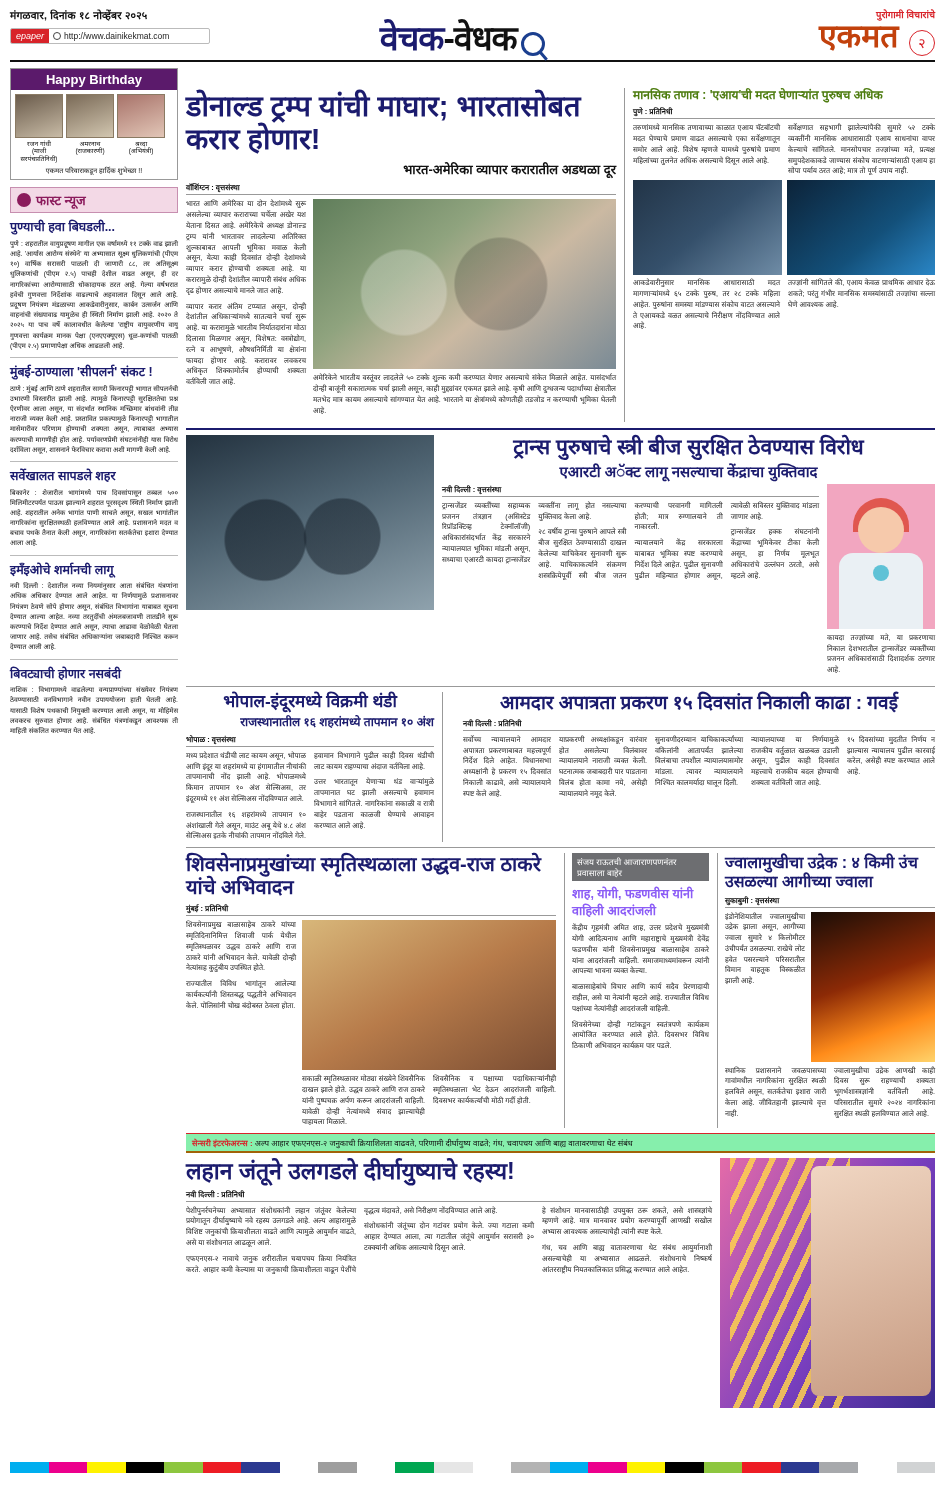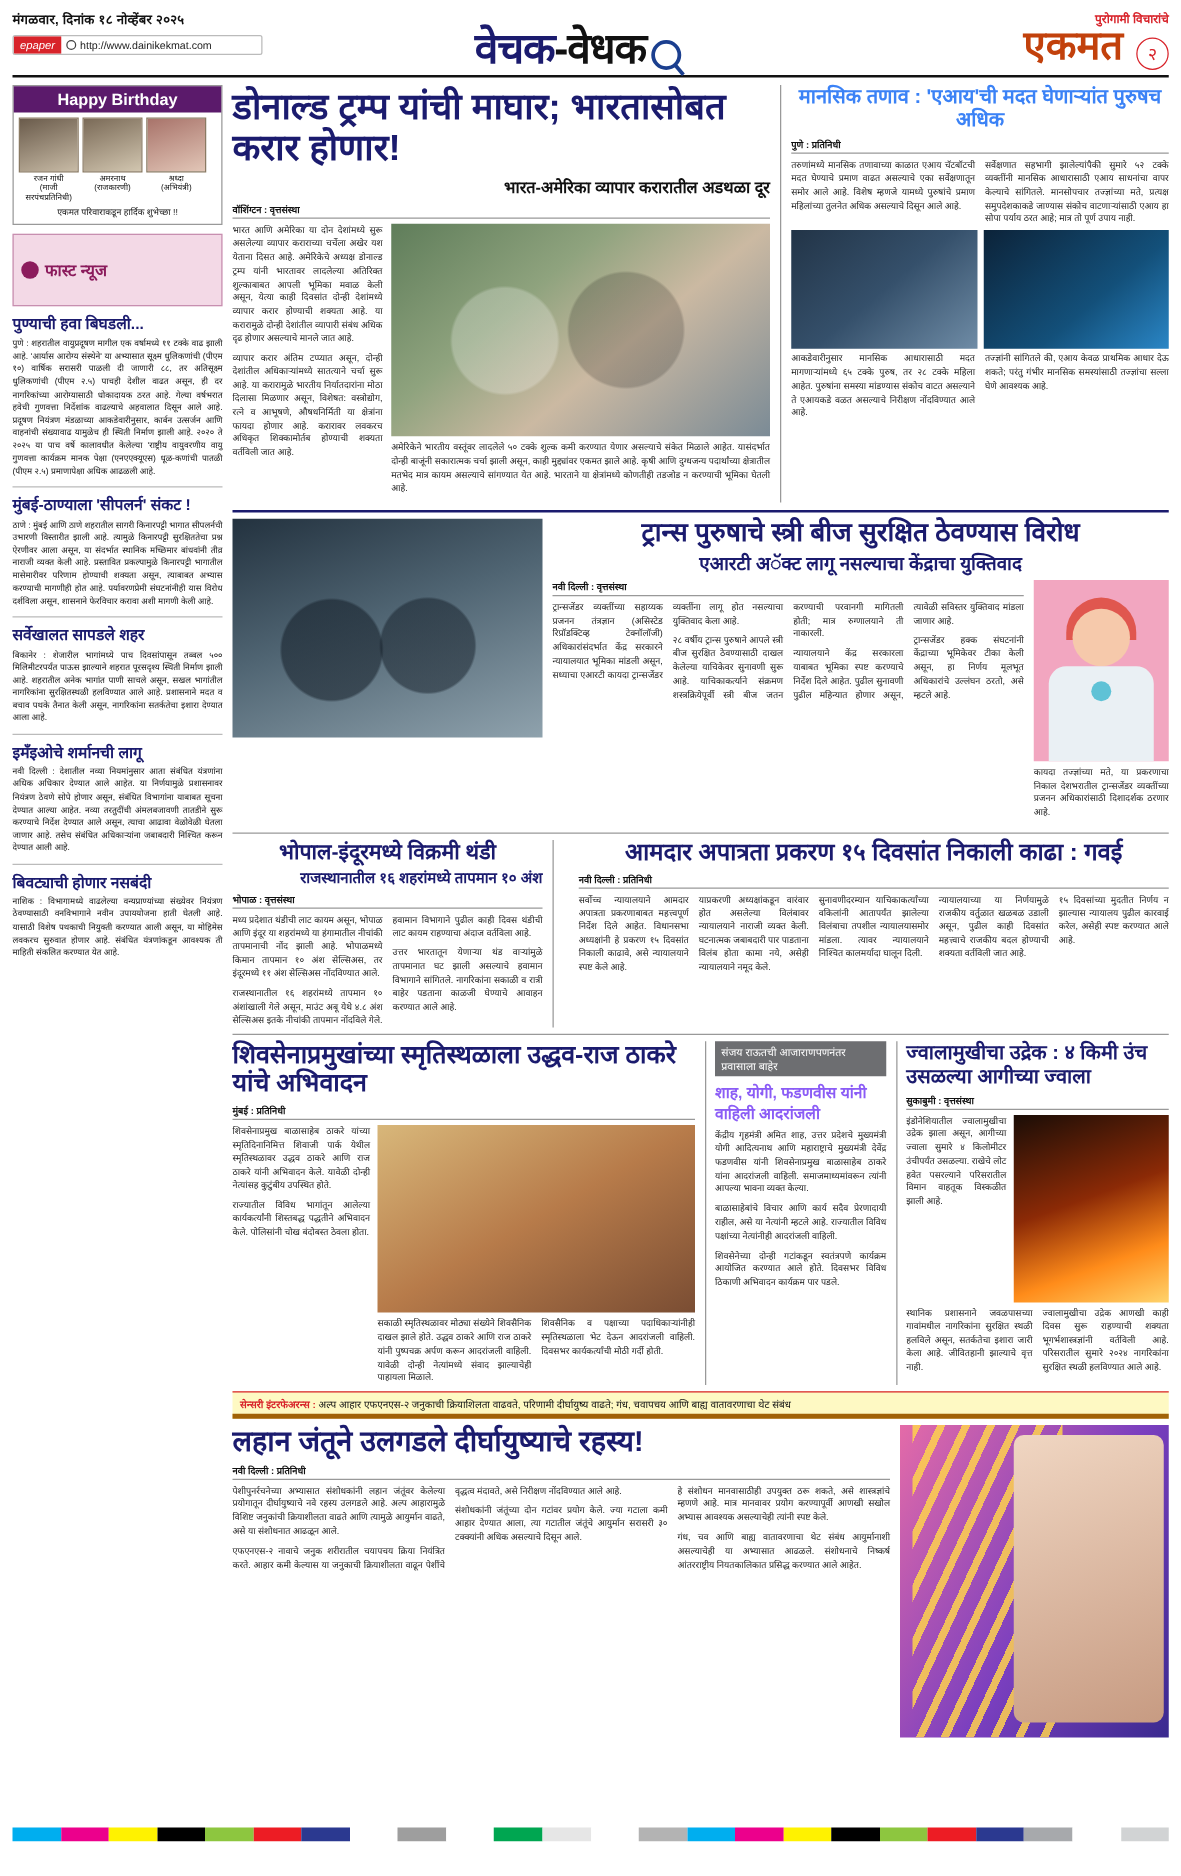--- a/index.html
+++ b/index.html
@@ -27,48 +27,48 @@
   .magnifier { display:inline-block; width:24px; height:24px; border:3px solid #1b3f8f; border-radius:50%; position:relative; top:6px; margin-left:-4px; }
   .magnifier:after { content:""; position:absolute; width:3px; height:10px; background:#1b3f8f; transform:rotate(-40deg); right:-3px; bottom:-8px; }
   .mh-right { width:220px; text-align:right; }
   .mh-right .tagline { font-size:9.5px; color:#d8232a; font-weight:bold; }
   .mh-right .logo { font-size:32px; font-weight:bold; color:#c2410c; line-height:.95; }
   .pageno { display:inline-block; width:26px; height:26px; border:1px solid #d8232a; border-radius:50%; color:#d8232a; font-size:14px; line-height:24px; text-align:center; margin-left:6px; vertical-align:middle;}
 
   
   .body-grid { display:flex; gap:8px; margin-top:6px; height:1390px; }
   .col-left { width:168px; }
-  .col-main { flex:1; }
+  .col-main { flex:1;margin-top:20px; }
 
   .box { border:1px solid #999; margin-bottom:7px; }
   .box-hd { background:#5b1a6b; color:#fff; text-align:center; font-size:13px; font-weight:bold; padding:3px 0; }
   .bday-imgs { display:flex; gap:3px; padding:4px; }
   .bday { width:48px; text-align:center; font-size:6.5px; line-height:1.15; }
   .bday .ph { width:48px; height:44px; background:#b9a88f; border:1px solid #8a7a63; margin-bottom:2px; }
   .bday .ph.a{background:linear-gradient(160deg,#6a5b4b,#c8bba6);}
   .bday .ph.b{background:linear-gradient(160deg,#7a6a57,#d2c6b0);}
   .bday .ph.c{background:linear-gradient(160deg,#a8736a,#e2c6b7);}
   .bday-note { font-size:7px; text-align:center; padding:0 4px 4px; line-height:1.3; }
 
-  .fastnews-hd { display:flex; align-items:center; gap:5px; background:#f3d9e6; border:1px solid #c78fb0; padding:19px 6px; }
+  .fastnews-hd { display:flex; align-items:center; gap:5px; background:#f3d9e6; border:1px solid #c78fb0; padding:3px 6px; }
   .fastnews-hd .dot { width:14px; height:14px; border-radius:50%; background:#8b1b5c; }
   .fastnews-hd .t { color:#8b1b5c; font-weight:bold; font-size:13px; }
 
   .sub-hd { font-weight:bold; font-size:12.5px; color:#1b1b6e; margin:7px 0 3px; line-height:1.25; }
   .ln { border-top:1px solid #bbb; margin:6px 0; }
 
   p.t { font-size:7.2px; line-height:1.5; text-align:justify; margin:0 0 5px; color:#1a1a1a; }
   .tiny { font-size:6.8px; line-height:1.5; text-align:justify; margin:0 0 4px; }
 
   .lead { display:flex; gap:8px; }
   .lead-left { width:430px; }
   .lead-right { flex:1; border-left:1px solid #999; padding-left:8px; }
 
   h1.head { font-size:29px; line-height:1.15; color:#1b1b6e; font-weight:bold; margin:2px 0 4px; }
-  h2.head2 { font-size:16px; line-height:1.2; color:#3b82f6; font-weight:bold; margin:0 0 4px;text-align:center; }
+  h2.head2 { font-size:12px; line-height:1.2; color:#4d7c0f; font-weight:bold; margin:0 0 4px; }
   .subhead { font-size:13px; font-weight:bold; text-align:right; margin:2px 0 4px; }
   .byline { font-size:7.5px; font-weight:bold; border-bottom:1px solid #999; padding-bottom:2px; margin-bottom:4px; }
 
   .photo { background:#9aa7b4; position:relative; overflow:hidden; }
   .photo.trump { height:170px; background:linear-gradient(140deg,#5f7d5a 0%,#8fa37e 35%,#cbb9a2 60%,#7b8b96 100%); }
   .photo.cold { height:175px; background:linear-gradient(160deg,#23323f,#4f6472 45%,#8fa2ad); }
   .photo.shivsena { height:150px; background:linear-gradient(150deg,#d8b77a,#b77b4a 50%,#7a4d33); }
   .photo.volcano { height:150px; background:linear-gradient(160deg,#1a0d06,#8c2a06 45%,#ff8c1a 75%,#ffd36b); }
   .photo.dna { height:250px; background:linear-gradient(120deg,#e46ba8,#7a3fbf 55%,#3a2a8f); }
   .photo.illus { height:145px; background:#f2a6c0; }
@@ -80,21 +80,21 @@
   .four-col { column-count:4; column-gap:8px; }
   .five-col { column-count:5; column-gap:8px; }
 
   .sect { border-top:1px solid #999; padding-top:5px; margin-top:5px; }
   .sect-thick { border-top:2px solid #1b1b6e; padding-top:5px; margin-top:6px; }
 
   h3.hd3 { font-size:21px; line-height:1.15; color:#1b1b6e; font-weight:bold; margin:0 0 4px; }
   h4.hd4 { font-size:15px; line-height:1.2; color:#1b1b6e; font-weight:bold; margin:0 0 3px; }
   .center { text-align:center; }
 
-  .kicker { background:#fef9c3; border-top:1px solid #d8232a; border-bottom:4px solid #a16207; font-size:8px; padding:3px 6px; color:#111; }
+  .kicker { background:#86efac; border-top:1px solid #d8232a; border-bottom:2px solid #a16207; font-size:8px; padding:3px 6px; color:#111; }
   .kicker b { color:#d8232a; }
 
   .colorbar { display:flex; height:11px; margin-top:4px; }
   .colorbar i { flex:1; }
 
   .illus-person { position:absolute; inset:0; }
   .illus-person .head { position:absolute; left:50%; top:16%; width:46px; height:46px; margin-left:-23px; border-radius:50%; background:#f6c9ab; }
   .illus-person .hair { position:absolute; left:50%; top:10%; width:56px; height:34px; margin-left:-28px; border-radius:28px 28px 0 0; background:#e0574f; }
   .illus-person .body { position:absolute; left:50%; top:48%; width:84px; height:78px; margin-left:-42px; border-radius:14px 14px 0 0; background:#eaf0f4; }
   .illus-person .pin { position:absolute; left:50%; top:56%; width:16px; height:16px; margin-left:-8px; border-radius:50%; background:#5fc2d6; }

